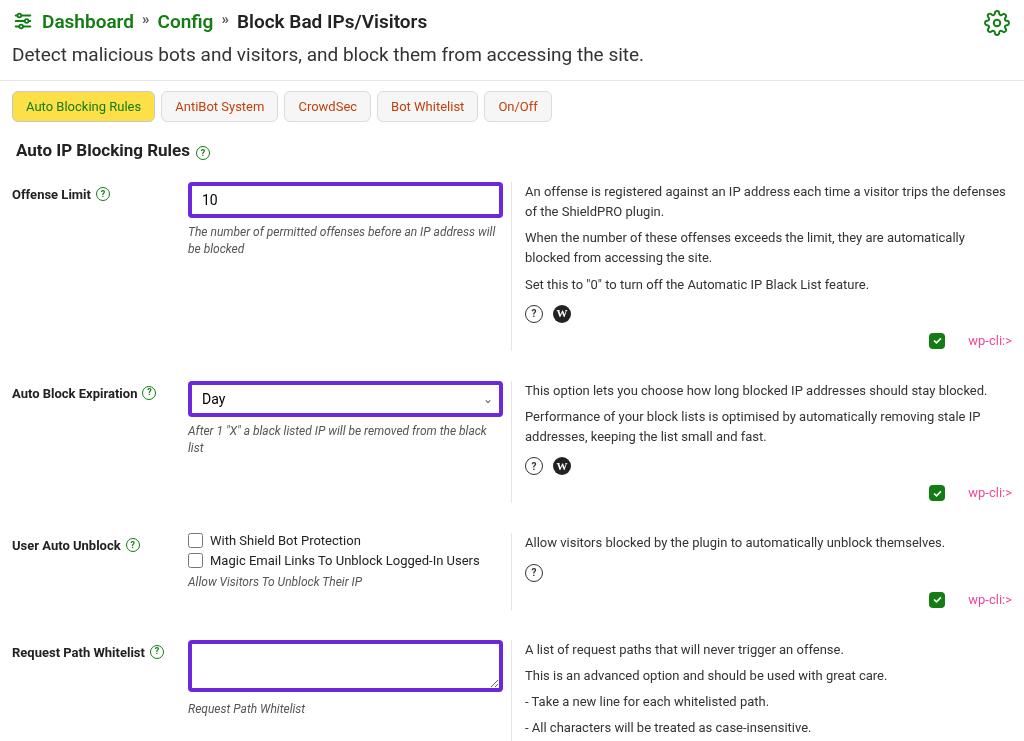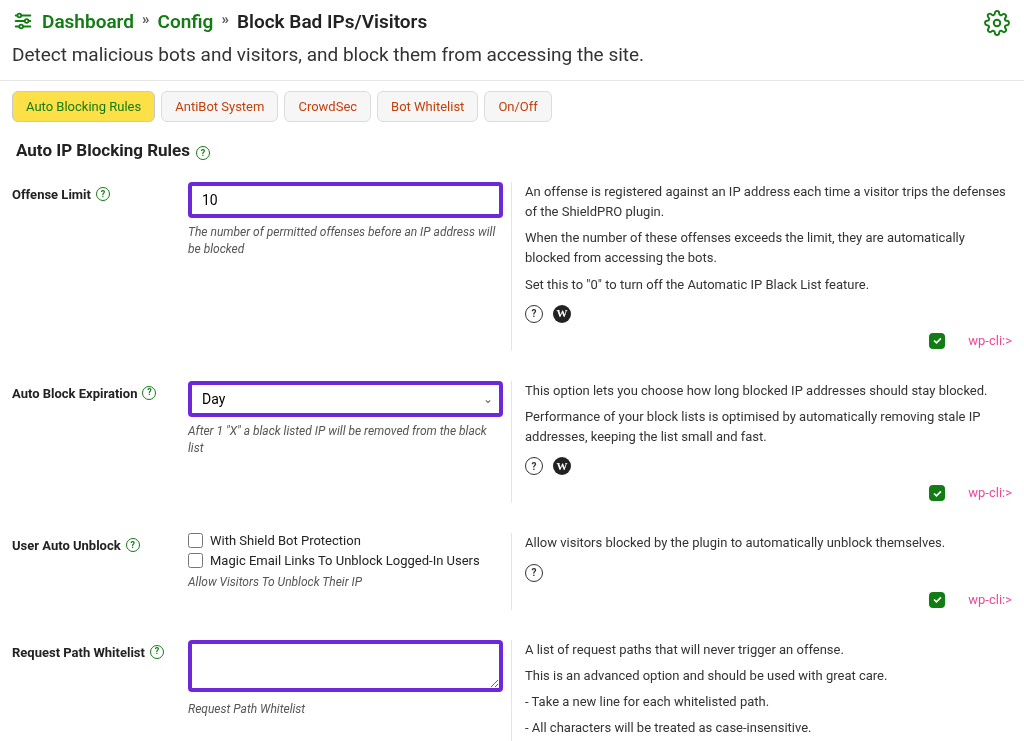--- a/index.html
+++ b/index.html
@@ -178,21 +178,21 @@
     <span>Offense Limit</span>
     <span class="help-circle">?</span>
   </div>
   <div class="input-col">
     <input type="text" value="10" style="">
     <div class="help-text">The number of permitted offenses before an IP address will be blocked</div>
   </div>
   <div class="divider"></div>
   <div class="desc-col">
     <p>An offense is registered against an IP address each time a visitor trips the defenses of the ShieldPRO plugin.</p>
-    <p>When the number of these offenses exceeds the limit, they are automatically blocked from accessing the bots.</p>
+    <p>When the number of these offenses exceeds the limit, they are automatically blocked from accessing the site.</p>
     <p>Set this to "0" to turn off the Automatic IP Black List feature.</p>
     <div class="icon-row">
       <span class="help-dark">?</span>
       <span class="wp-logo">W</span>
     </div>
     <div class="wpcli-row">
       <span class="check-badge">
           <svg viewBox="0 0 16 16">
             <polyline points="3,8 6.5,11.5 13,5"></polyline>
           </svg>

